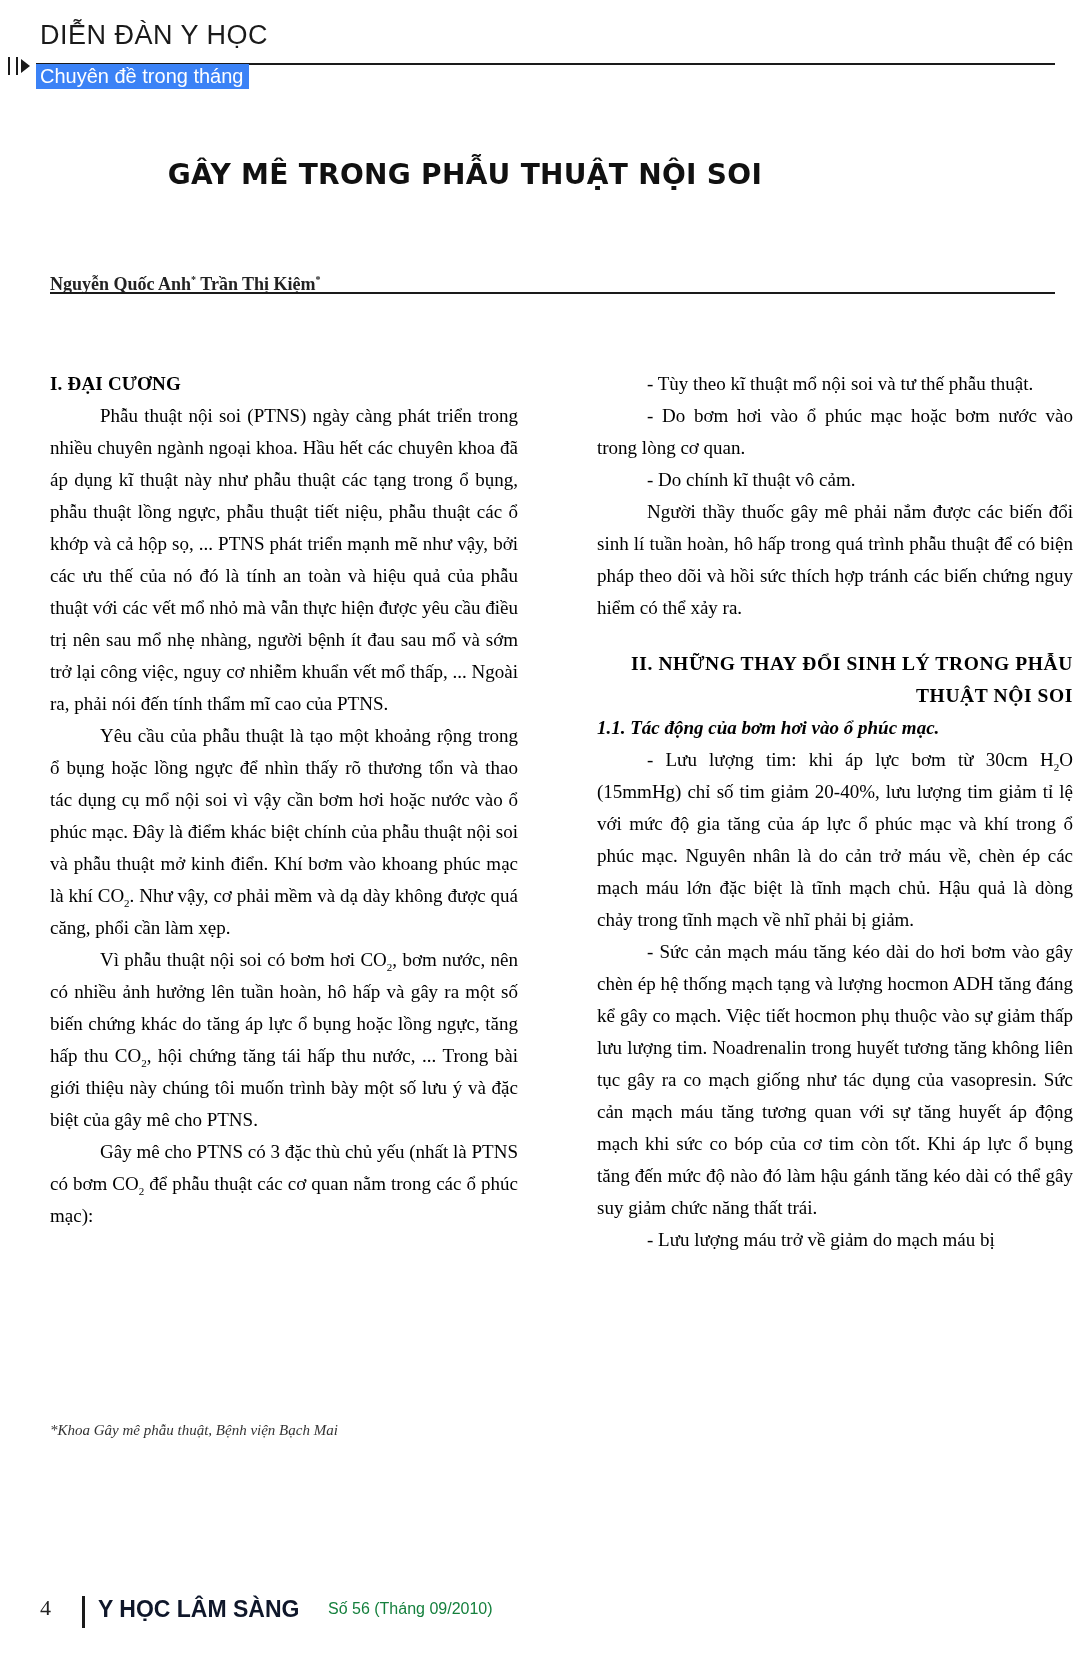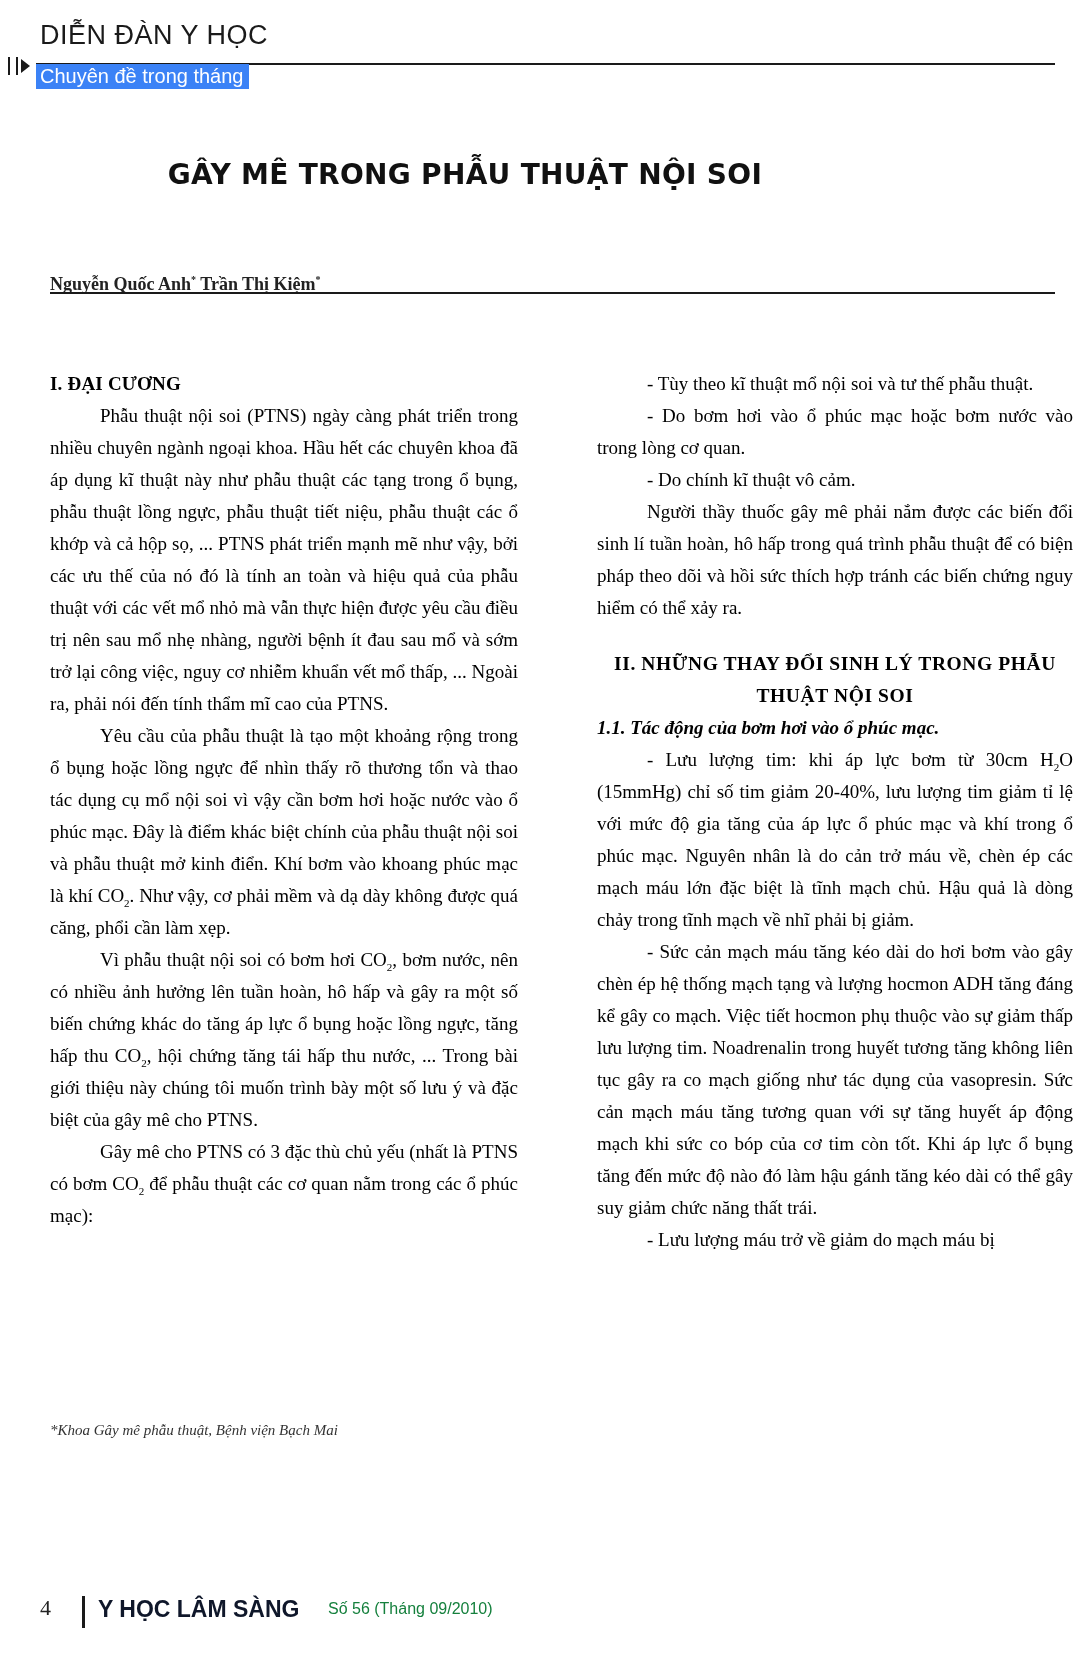--- a/index.html
+++ b/index.html
@@ -21,21 +21,21 @@
   .authors { left: 50px; top: 258px; font-family: "Liberation Serif", serif; font-weight: bold; font-size: 18px; color: #222; white-space: nowrap; margin-top: 16px; }
   .authors sup { font-size: 10px; }
   .author-rule { left: 50px; top: 292px; width: 1005px; height: 2px; background: #1a1a1a; }
 
   
   .col { position: absolute; top: 368px; width: 468px; font-family: "Liberation Serif", serif; font-size: 19px; line-height: 32px; color: #000000; text-align: justify; }
   .col-left { left: 50px; }
   .col-right { left: 558px; width: 476px; margin-left: 39px; }
   .col p { margin: 0; text-indent: 50px; }
   .col .h1 { font-weight: bold; font-size: 19px; text-indent: 0; letter-spacing: 0.2px; }
-  .col .h2 { font-weight: bold; text-indent: 0; font-size: 19.5px; letter-spacing: 0.6px; text-align: center; }
+  .col .h2 { font-weight: bold; text-indent: 0; font-size: 19.5px; letter-spacing: 0.6px; text-align: right; }
   .col .h3 { font-weight: bold; text-indent: 0; }
   .col .h4 { font-weight: bold; font-style: italic; text-indent: 0; }
   .col .gap { height: 24px; }
   .col sub { font-size: 11px; line-height: 0; }
 
   .footnote { left: 50px; top: 1422px; font-family: "Liberation Serif", serif; font-style: italic; font-size: 15px; color: #333; white-space: nowrap; }
 
   
   .pg-num { left: 40px; top: 1595px; font-family: "Liberation Serif", serif; font-size: 22px; color: #222; }
   .ft-bar { left: 82px; top: 1596px; width: 3px; height: 32px; background: #1a1a1a; }

